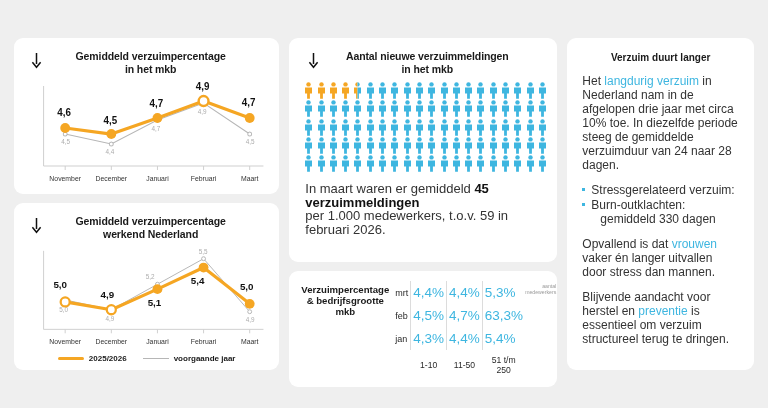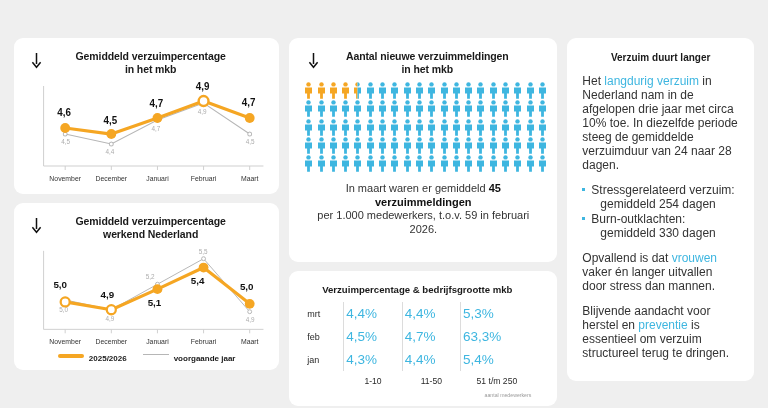--- a/index.html
+++ b/index.html
@@ -35,37 +35,37 @@
   .arrow-icon { width: 16px; flex: 0 0 16px; display: flex; justify-content: center; padding-top: 3px; }
   .chart-title {
     flex: 1; text-align: center; font-weight: bold;
     font-size: 10.5px; line-height: 13px; color: #1a1a1a;
     letter-spacing: -0.1px; padding-right: 14px;
   }
   .chart-plot { flex: 1; position: relative; margin-top: 2px; }
   .chart-plot svg { display: block; width: 100%; height: 100%; }
 
   .legend { display: flex; justify-content: center; align-items: center; gap: 16px; padding: 1px 0 3px 0; }
-  .legend-item { display: flex; align-items: flex-start; gap: 5px; }
+  .legend-item { display: flex; align-items: center; gap: 5px; }
   .legend-swatch-orange { width: 26px; height: 3.5px; background: #F5A623; border-radius: 2px; }
   .legend-swatch-grey   { width: 26px; height: 1.2px; background: #b6b6b6; }
   .legend-label { font-size: 8px; font-weight: bold; color: #1a1a1a; }
 
   
   .picto-card { padding: 10px 10px 24px 10px; flex: 0 0 auto; }
   .picto-grid { display: flex; flex-wrap: wrap; gap: 1.3px 1.3px; padding: 6px 2px 4px 4px; width: 246px; }
   .picto-fig { width: 11px; height: 17px; position: relative; }
   .picto-fig svg { display: block; }
   .picto-note {
-    font-size: 11px; line-height: 13.5px; color: #333; padding: 6px 6px 2px 6px; text-align: center;
+    font-size: 13px; line-height: 13.5px; color: #333; padding: 6px 6px 2px 6px;
   }
   .picto-note b { color: #111; }
 
   
-  .table-card { padding: 10px 24px 8px 12px; flex: 1 1 0; display: flex; flex-direction: column; }
+  .table-card { padding: 10px 24px 8px 12px; flex: 1 1 0; display: flex; }
   .table-title { text-align: center; font-weight: bold; font-size: 9.6px; color: #1a1a1a; padding: 3px 0 7px 0; }
   .tbl { width: 100%; border-collapse: collapse; }
   .tbl td { padding: 4px 2px; }
   .tbl .rowlab { font-size: 9px; color: #2a2a2a; width: 34px; text-align: left; padding-left: 6px; }
   .tbl .val {
     font-size: 13.5px; font-weight: normal; color: #3EB6E0; 
     border-left: 1.1px solid #dcdcdc;
   }
   .tbl tr.colhead td { border-left: none; padding-top: 5px; }
   .tbl .colhead-lab { font-size: 8.6px; color: #2a2a2a; text-align: center; }
@@ -1085,21 +1085,20 @@
   <div class="col col-right">
     <div class="card text-card">
       <div class="text-title">Verzuim duurt langer</div>
       <div class="text-body">
         <p>
           <span>Het </span><span class="hl">langdurig verzuim</span><span> in Nederland nam in de afgelopen drie jaar met circa 10% toe. In diezelfde periode steeg de gemiddelde verzuimduur van 24 naar 28 dagen.</span>
         </p>
         <ul class="bullets">
           <li>
             <span>Stressgerelateerd verzuim:</span>
-            <div class="sub">gemiddeld 254 dagen</div>
           </li>
           <li>
             <span>Burn-outklachten:</span>
             <div class="sub">gemiddeld 330 dagen</div>
           </li>
         </ul>
         <p style="margin-top:11px">
           <span>Opvallend is dat </span><span class="hl">vrouwen</span><span> vaker én langer uitvallen door stress dan mannen.</span>
         </p>
         <p>

